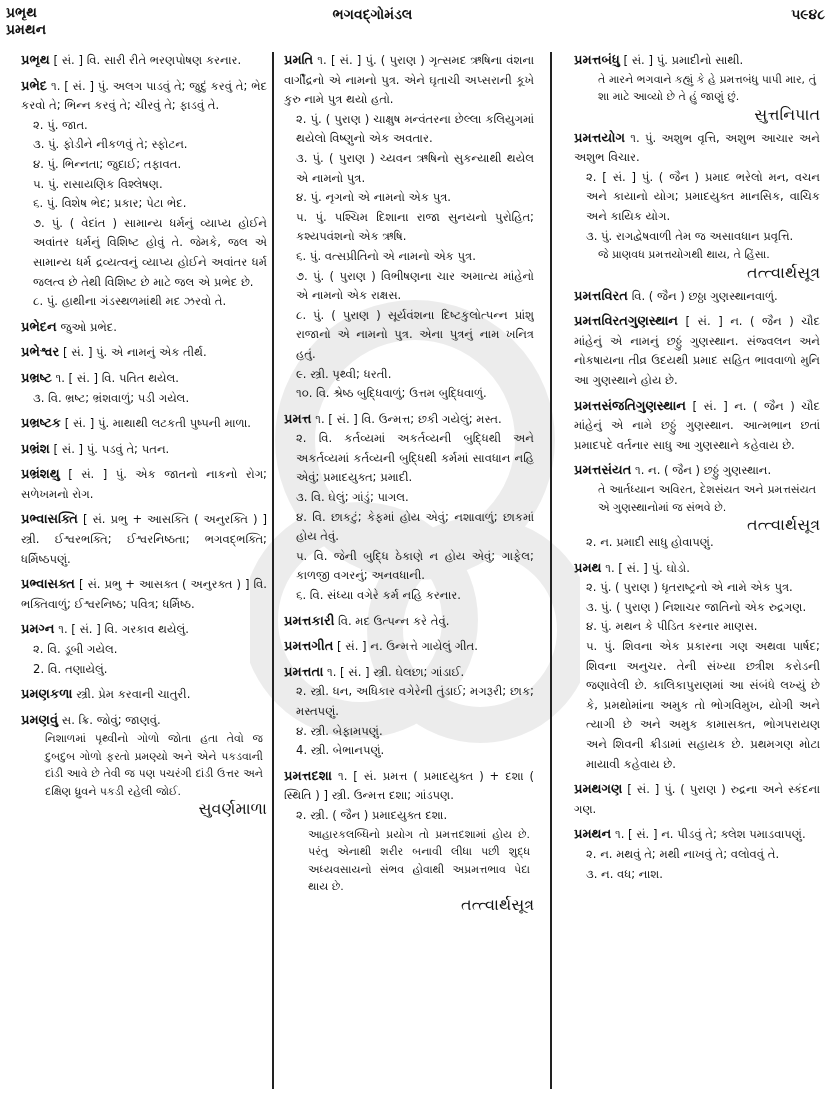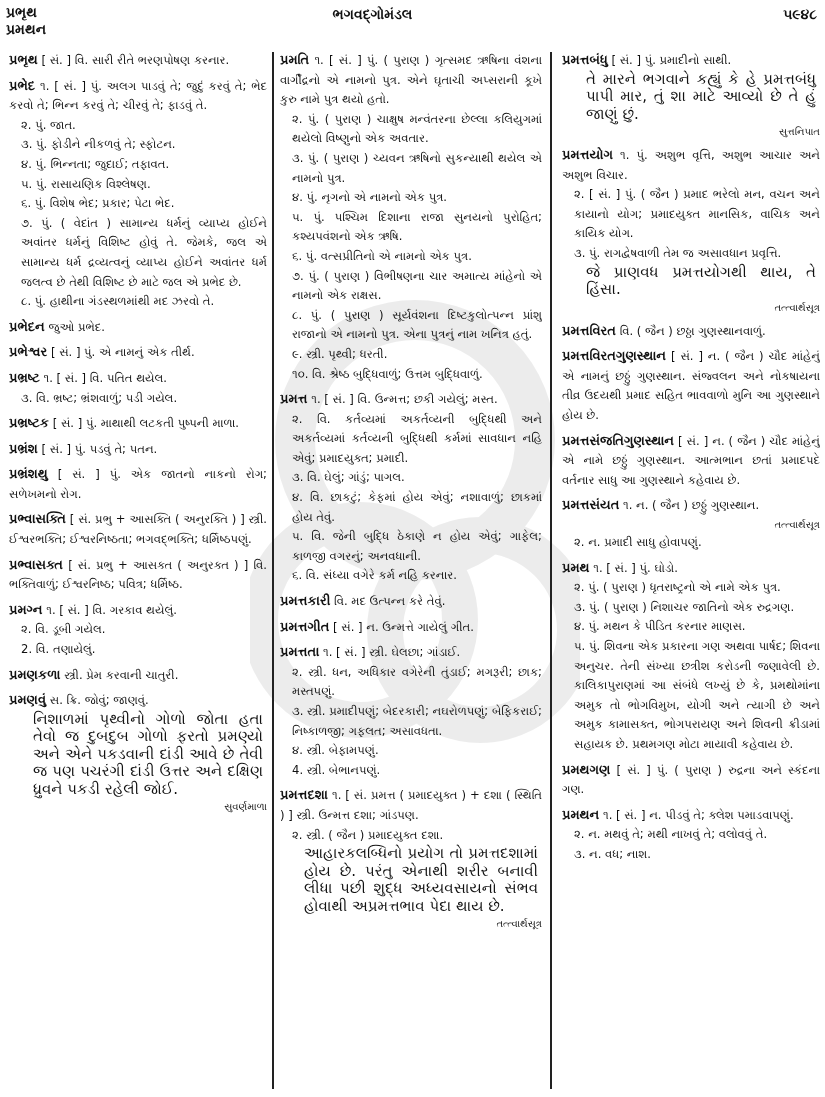--- a/index.html
+++ b/index.html
@@ -4,32 +4,32 @@
 <style>
   html, body { margin:0; padding:0; background:#ffffff; }
   body { width:825px; height:1097px; overflow:hidden; position:relative;
          font-family:"DejaVu Sans", sans-serif; color:#111; }
   .watermark { position:absolute; left:250px; top:290px; width:330px; height:480px;
                pointer-events:none; opacity:0.07; }
   .header { position:absolute; left:0; top:0; width:825px; height:44px; }
   .guide-top { position:absolute; left:6px; top:4px; font-weight:bold; font-size:14px; line-height:16px; }
   .guide-bottom { position:absolute; left:6px; top:21px; font-weight:bold; font-size:14px; line-height:16px; }
   .title { position:absolute; left:0; width:745px; top:6px; text-align:center; font-weight:bold; font-size:14px; }
-  .pageno { position:absolute; right:8px; top:6px; font-weight:bold; font-size:14px; }
+  .pageno { position:absolute; right:0; top:6px; font-weight:bold; font-size:14px; }
   .col { position:absolute; top:50px; bottom:6px; overflow:hidden; font-size:11.6px; line-height:19.6px; }
   .col1 { left:5px; width:262px; }
-  .col2 { left:276px; width:266px; }
+  .col2 { left:268px; width:266px; }
   .col3 { left:558px; width:262px; }
   .divider { position:absolute; top:52px; bottom:8px; width:1.5px; background:#222; }
   .d1 { left:272px; } .d2 { left:550px; }
-  .entry { margin:0 0 5px 4px; text-align:justify; }
+  .entry { margin:0 0 5px 16px; text-align:justify; }
   .hw { font-weight:bold; font-size:13px; }
   .sense { display:block; padding-left:12px; text-align:justify; }
-  .quote { display:block; padding-left:24px; padding-right:4px; font-size:15px; line-height:17.5px; text-align:justify; }
-  .src { display:block; text-align:right; font-size:10px; line-height:17px; }
+  .quote { display:block; padding-left:24px; padding-right:4px; font-size:11px; line-height:17.5px; text-align:justify; }
+  .src { display:block; text-align:right; font-size:16px; line-height:17px; }
 </style>
 </head>
 <body>
 
 <svg class="watermark" viewBox="0 0 330 480">
   <circle cx="165" cy="150" r="120" fill="none" stroke="#000" stroke-width="40"></circle>
   <circle cx="110" cy="330" r="100" fill="none" stroke="#000" stroke-width="36"></circle>
   <circle cx="230" cy="340" r="95" fill="none" stroke="#000" stroke-width="36"></circle>
 </svg>
 
@@ -56,26 +56,26 @@
     <div class="entry"><span class="hw">પ્રભ્વાસક્ત</span> <span>[ સં. પ્રભુ + આસક્ત ( અનુરક્ત ) ] વિ. ભક્તિવાળું; ઈશ્વરનિષ્ઠ; પવિત્ર; ધર્મિષ્ઠ.</span></div>
     <div class="entry"><span class="hw">પ્રમગ્ન</span> <span>૧. [ સં. ] વિ. ગરકાવ થયેલું.</span><span class="sense">૨. વિ. ડૂબી ગયેલ.</span><span class="sense">2. વિ. તણાયેલું.</span></div>
     <div class="entry"><span class="hw">પ્રમણકળા</span> <span>સ્ત્રી. પ્રેમ કરવાની ચાતુરી.</span></div>
     <div class="entry"><span class="hw">પ્રમણવું</span> <span>સ. ક્રિ. જોવું; જાણવું.</span><span class="quote">નિશાળમાં પૃથ્વીનો ગોળો જોતા હતા તેવો જ દુબદુબ ગોળો ફરતો પ્રમણ્યો અને એને પકડવાની દાંડી આવે છે તેવી જ પણ પચરંગી દાંડી ઉત્તર અને દક્ષિણ ધ્રુવને પકડી રહેલી જોઈ.</span><span class="src">સુવર્ણમાળા</span></div>
   </div>
 <div class="col col2">
     <div class="entry"><span class="hw">પ્રમતિ</span> <span>૧. [ સં. ] પું. ( પુરાણ ) ગૃત્સમદ ઋષિના વંશના વાર્ગીંદ્રનો એ નામનો પુત્ર. એને ઘૃતાચી અપ્સરાની કૂખે કુરુ નામે પુત્ર થયો હતો.</span><span class="sense">૨. પું. ( પુરાણ ) ચાક્ષુષ મન્વંતરના છેલ્લા કલિયુગમાં થયેલો વિષ્ણુનો એક અવતાર.</span><span class="sense">૩. પું. ( પુરાણ ) ચ્યવન ઋષિનો સુકન્યાથી થયેલ એ નામનો પુત્ર.</span><span class="sense">૪. પું. નૃગનો એ નામનો એક પુત્ર.</span><span class="sense">૫. પું. પશ્ચિમ દિશાના રાજા સુનયનો પુરોહિત; કશ્યપવંશનો એક ઋષિ.</span><span class="sense">૬. પું. વત્સપ્રીતિનો એ નામનો એક પુત્ર.</span><span class="sense">૭. પું. ( પુરાણ ) વિભીષણના ચાર અમાત્ય માંહેનો એ નામનો એક રાક્ષસ.</span><span class="sense">૮. પું. ( પુરાણ ) સૂર્યવંશના દિષ્ટકુલોત્પન્ન પ્રાંશુ રાજાનો એ નામનો પુત્ર. એના પુત્રનું નામ ખનિત્ર હતું.</span><span class="sense">૯. સ્ત્રી. પૃથ્વી; ધરતી.</span><span class="sense">૧૦. વિ. શ્રેષ્ઠ બુદ્ધિવાળું; ઉત્તમ બુદ્ધિવાળું.</span></div>
     <div class="entry"><span class="hw">પ્રમત્ત</span> <span>૧. [ સં. ] વિ. ઉન્મત્ત; છકી ગયેલું; મસ્ત.</span><span class="sense">૨. વિ. કર્તવ્યમાં અકર્તવ્યની બુદ્ધિથી અને અકર્તવ્યમાં કર્તવ્યની બુદ્ધિથી કર્મમાં સાવધાન નહિ એવું; પ્રમાદયુક્ત; પ્રમાદી.</span><span class="sense">૩. વિ. ઘેલું; ગાંડું; પાગલ.</span><span class="sense">૪. વિ. છાકટું; કેફમાં હોય એવું; નશાવાળું; છાકમાં હોય તેવું.</span><span class="sense">૫. વિ. જેની બુદ્ધિ ઠેકાણે ન હોય એવું; ગાફેલ; કાળજી વગરનું; અનવધાની.</span><span class="sense">૬. વિ. સંધ્યા વગેરે કર્મ નહિ કરનાર.</span></div>
     <div class="entry"><span class="hw">પ્રમત્તકારી</span> <span>વિ. મદ ઉત્પન્ન કરે તેવું.</span></div>
     <div class="entry"><span class="hw">પ્રમત્તગીત</span> <span>[ સં. ] ન. ઉન્મત્તે ગાયેલું ગીત.</span></div>
-    <div class="entry"><span class="hw">પ્રમત્તતા</span> <span>૧. [ સં. ] સ્ત્રી. ઘેલછા; ગાંડાઈ.</span><span class="sense">૨. સ્ત્રી. ધન, અધિકાર વગેરેની તુંડાઈ; મગરૂરી; છાક; મસ્તપણું.</span><span class="sense">૩. સ્ત્રી. પ્રમાદીપણું; બેદરકારી; નઘરોળપણું; બેફિકરાઈ; નિષ્કાળજી; ગફલત; અસાવધતા.</span><span class="sense">૪. સ્ત્રી. બેફામપણું.</span><span class="sense">4. સ્ત્રી. બેભાનપણું.</span></div>
+    <div class="entry"><span class="hw">પ્રમત્તતા</span> <span>૧. [ સં. ] સ્ત્રી. ઘેલછા; ગાંડાઈ.</span><span class="sense">૨. સ્ત્રી. ધન, અધિકાર વગેરેની તુંડાઈ; મગરૂરી; છાક; મસ્તપણું.</span><span class="sense">૪. સ્ત્રી. બેફામપણું.</span><span class="sense">4. સ્ત્રી. બેભાનપણું.</span></div>
     <div class="entry"><span class="hw">પ્રમત્તદશા</span> <span>૧. [ સં. પ્રમત્ત ( પ્રમાદયુક્ત ) + દશા ( સ્થિતિ ) ] સ્ત્રી. ઉન્મત્ત દશા; ગાંડપણ.</span><span class="sense">૨. સ્ત્રી. ( જૈન ) પ્રમાદયુક્ત દશા.</span><span class="quote">આહારકલબ્ધિનો પ્રયોગ તો પ્રમત્તદશામાં હોય છે. પરંતુ એનાથી શરીર બનાવી લીધા પછી શુદ્ધ અધ્યવસાયનો સંભવ હોવાથી અપ્રમત્તભાવ પેદા થાય છે.</span><span class="src">તત્ત્વાર્થસૂત્ર</span></div>
   </div>
 <div class="col col3">
     <div class="entry"><span class="hw">પ્રમત્તબંધુ</span> <span>[ સં. ] પું. પ્રમાદીનો સાથી.</span><span class="quote">તે મારને ભગવાને કહ્યું કે હે પ્રમત્તબંધુ પાપી માર, તું શા માટે આવ્યો છે તે હું જાણું છું.</span><span class="src">સુત્તનિપાત</span></div>
     <div class="entry"><span class="hw">પ્રમત્તયોગ</span> <span>૧. પું. અશુભ વૃત્તિ, અશુભ આચાર અને અશુભ વિચાર.</span><span class="sense">૨. [ સં. ] પું. ( જૈન ) પ્રમાદ ભરેલો મન, વચન અને કાયાનો યોગ; પ્રમાદયુક્ત માનસિક, વાચિક અને કાયિક યોગ.</span><span class="sense">૩. પું. રાગદ્વેષવાળી તેમ જ અસાવધાન પ્રવૃત્તિ.</span><span class="quote">જે પ્રાણવધ પ્રમત્તયોગથી થાય, તે હિંસા.</span><span class="src">તત્ત્વાર્થસૂત્ર</span></div>
     <div class="entry"><span class="hw">પ્રમત્તવિરત</span> <span>વિ. ( જૈન ) છઠ્ઠા ગુણસ્થાનવાળું.</span></div>
     <div class="entry"><span class="hw">પ્રમત્તવિરતગુણસ્થાન</span> <span>[ સં. ] ન. ( જૈન ) ચૌદ માંહેનું એ નામનું છઠ્ઠું ગુણસ્થાન. સંજ્વલન અને નોકષાયના તીવ્ર ઉદયથી પ્રમાદ સહિત ભાવવાળો મુનિ આ ગુણસ્થાને હોય છે.</span></div>
     <div class="entry"><span class="hw">પ્રમત્તસંજતિગુણસ્થાન</span> <span>[ સં. ] ન. ( જૈન ) ચૌદ માંહેનું એ નામે છઠ્ઠું ગુણસ્થાન. આત્મભાન છતાં પ્રમાદપદે વર્તનાર સાધુ આ ગુણસ્થાને કહેવાય છે.</span></div>
-    <div class="entry"><span class="hw">પ્રમત્તસંયત</span> <span>૧. ન. ( જૈન ) છઠ્ઠું ગુણસ્થાન.</span><span class="src">તત્ત્વાર્થસૂત્ર</span><span class="sense">૨. ન. પ્રમાદી સાધુ હોવાપણું.</span></div>
+    <div class="entry"><span class="hw">પ્રમત્તસંયત</span> <span>૧. ન. ( જૈન ) છઠ્ઠું ગુણસ્થાન.</span><span class="quote">તે આર્તધ્યાન અવિરત, દેશસંયત અને પ્રમત્તસંયત એ ગુણસ્થાનોમાં જ સંભવે છે.</span><span class="src">તત્ત્વાર્થસૂત્ર</span><span class="sense">૨. ન. પ્રમાદી સાધુ હોવાપણું.</span></div>
     <div class="entry"><span class="hw">પ્રમથ</span> <span>૧. [ સં. ] પું. ઘોડો.</span><span class="sense">૨. પું. ( પુરાણ ) ધૃતરાષ્ટ્રનો એ નામે એક પુત્ર.</span><span class="sense">૩. પું. ( પુરાણ ) નિશાચર જાતિનો એક રુદ્રગણ.</span><span class="sense">૪. પું. મથન કે પીડિત કરનાર માણસ.</span><span class="sense">૫. પું. શિવના એક પ્રકારના ગણ અથવા પાર્ષદ; શિવના અનુચર. તેની સંખ્યા છત્રીશ કરોડની જણાવેલી છે. કાલિકાપુરાણમાં આ સંબંધે લખ્યું છે કે, પ્રમથોમાંના અમુક તો ભોગવિમુખ, યોગી અને ત્યાગી છે અને અમુક કામાસક્ત, ભોગપરાયણ અને શિવની ક્રીડામાં સહાયક છે. પ્રથમગણ મોટા માયાવી કહેવાય છે.</span></div>
     <div class="entry"><span class="hw">પ્રમથગણ</span> <span>[ સં. ] પું. ( પુરાણ ) રુદ્રના અને સ્કંદના ગણ.</span></div>
     <div class="entry"><span class="hw">પ્રમથન</span> <span>૧. [ સં. ] ન. પીડવું તે; ક્લેશ પમાડવાપણું.</span><span class="sense">૨. ન. મથવું તે; મથી નાખવું તે; વલોવવું તે.</span><span class="sense">૩. ન. વધ; નાશ.</span></div>
   </div>
 
 </body></html>

